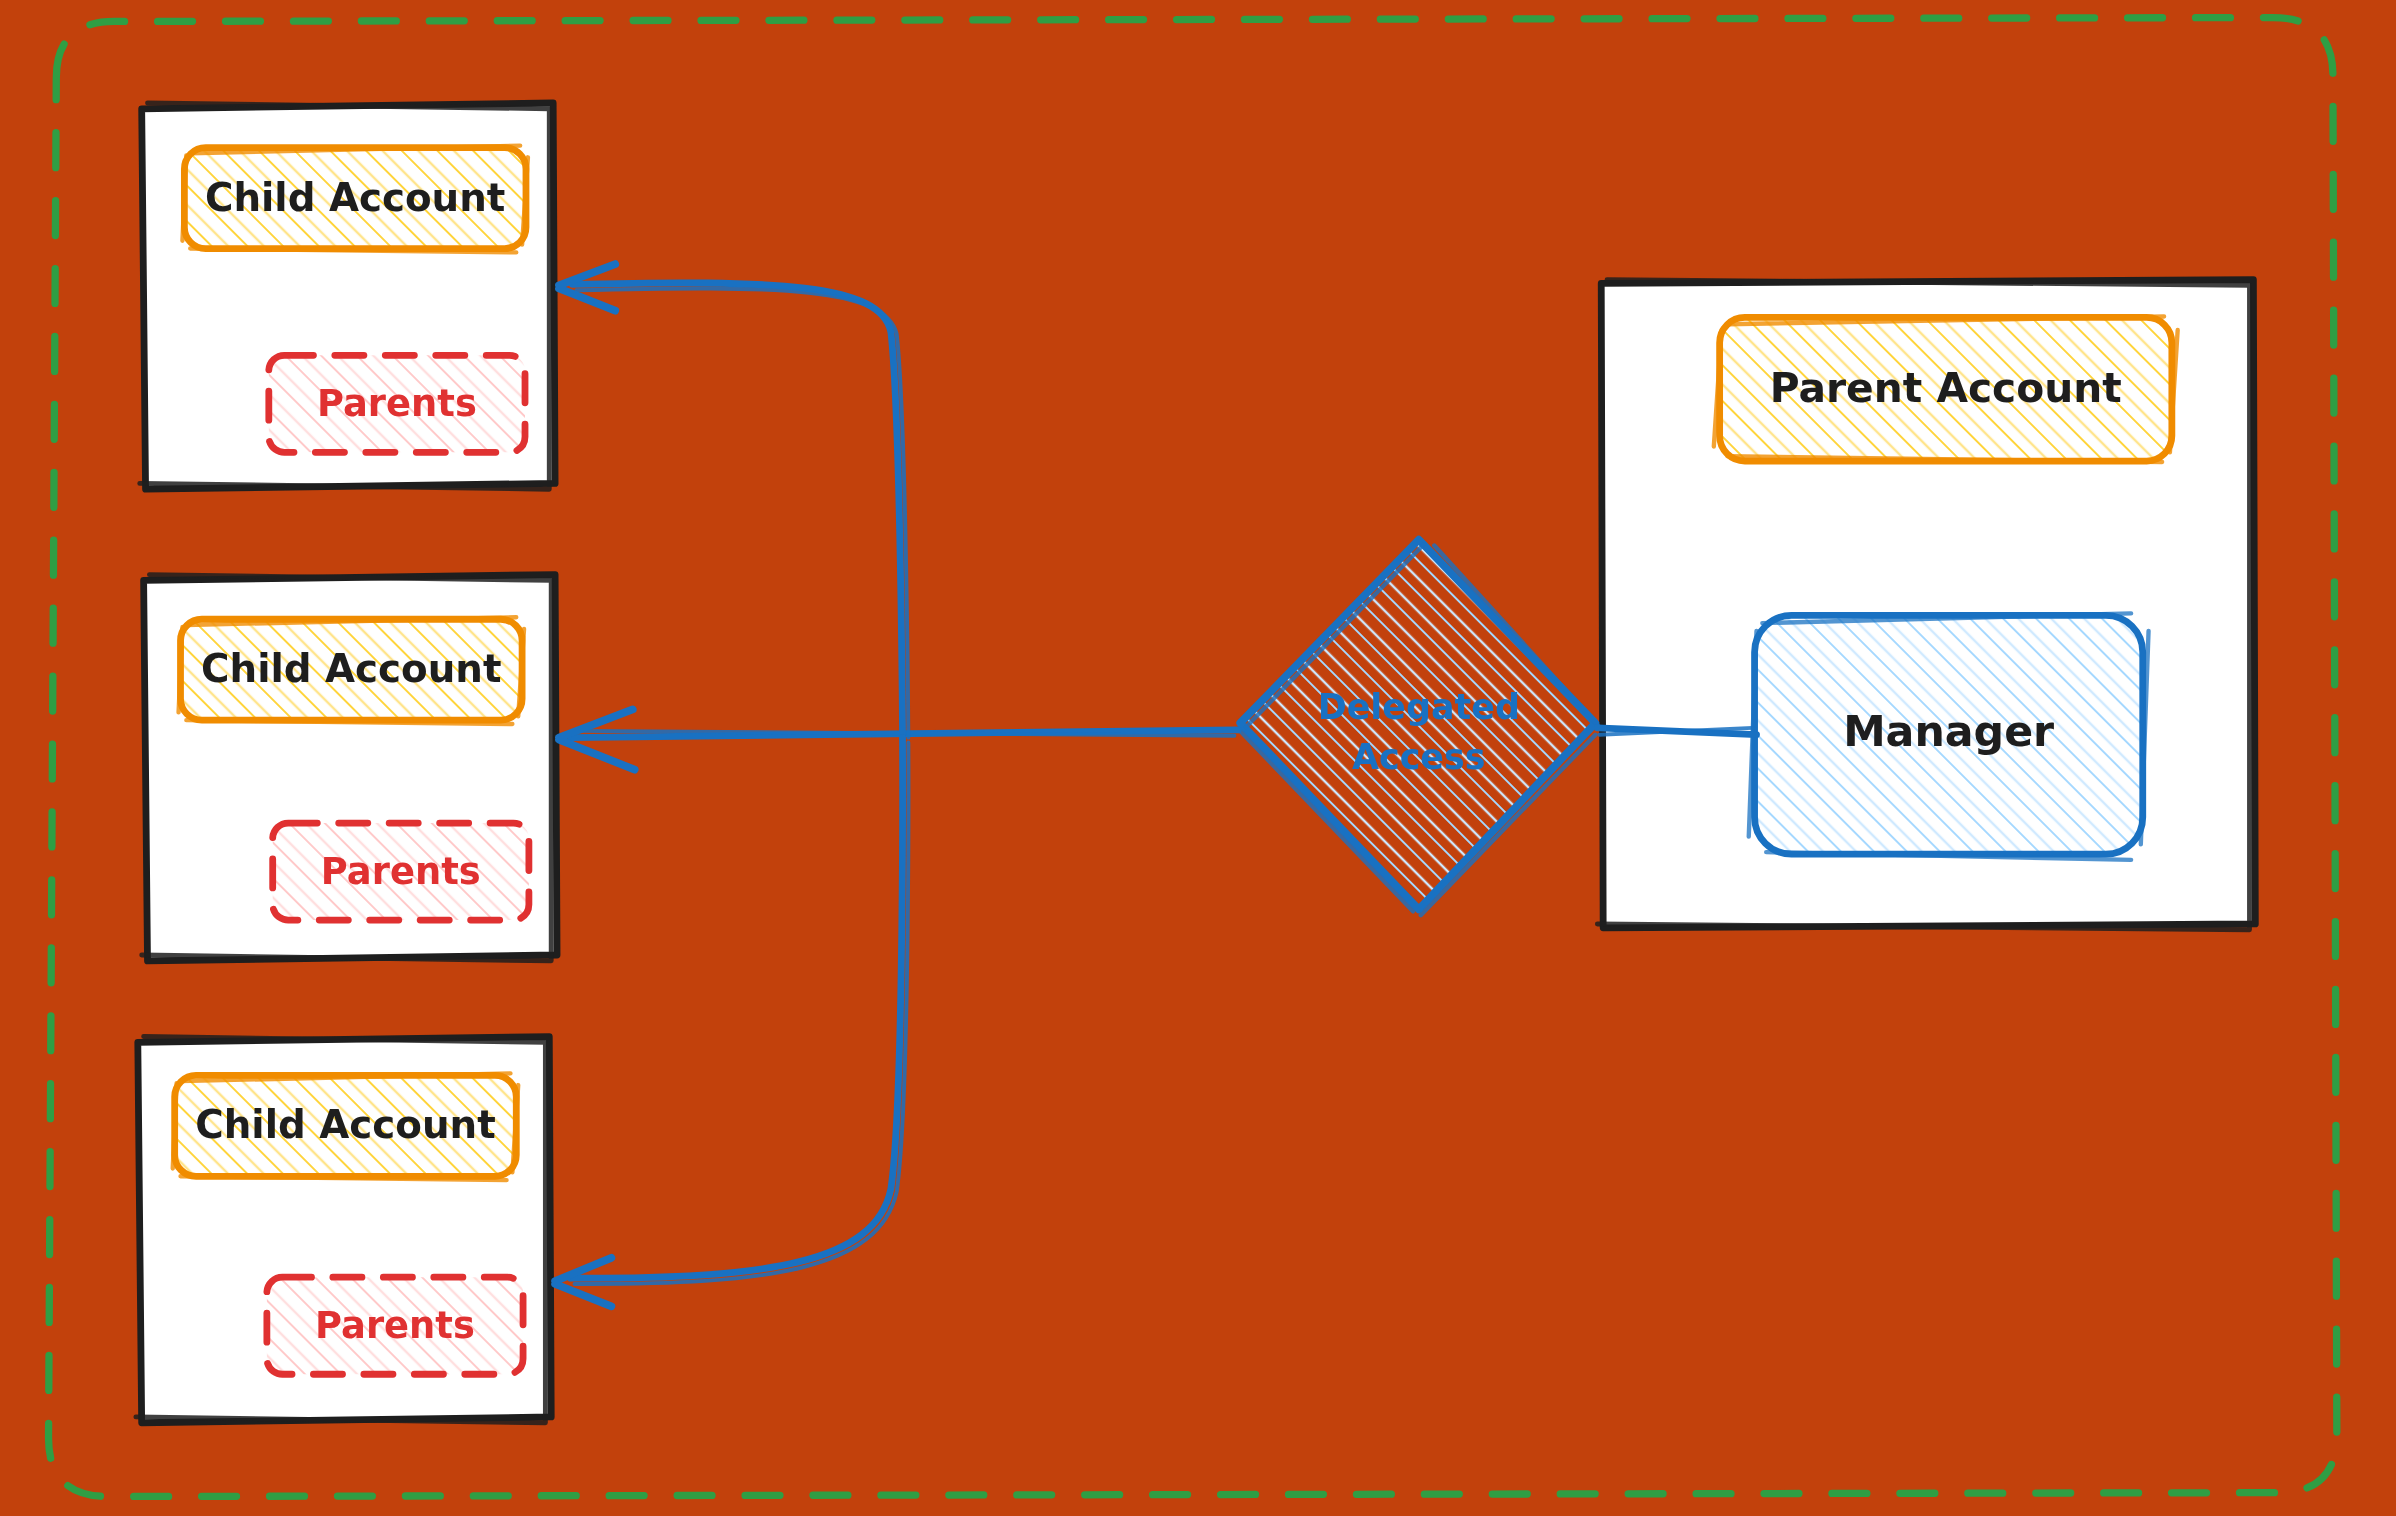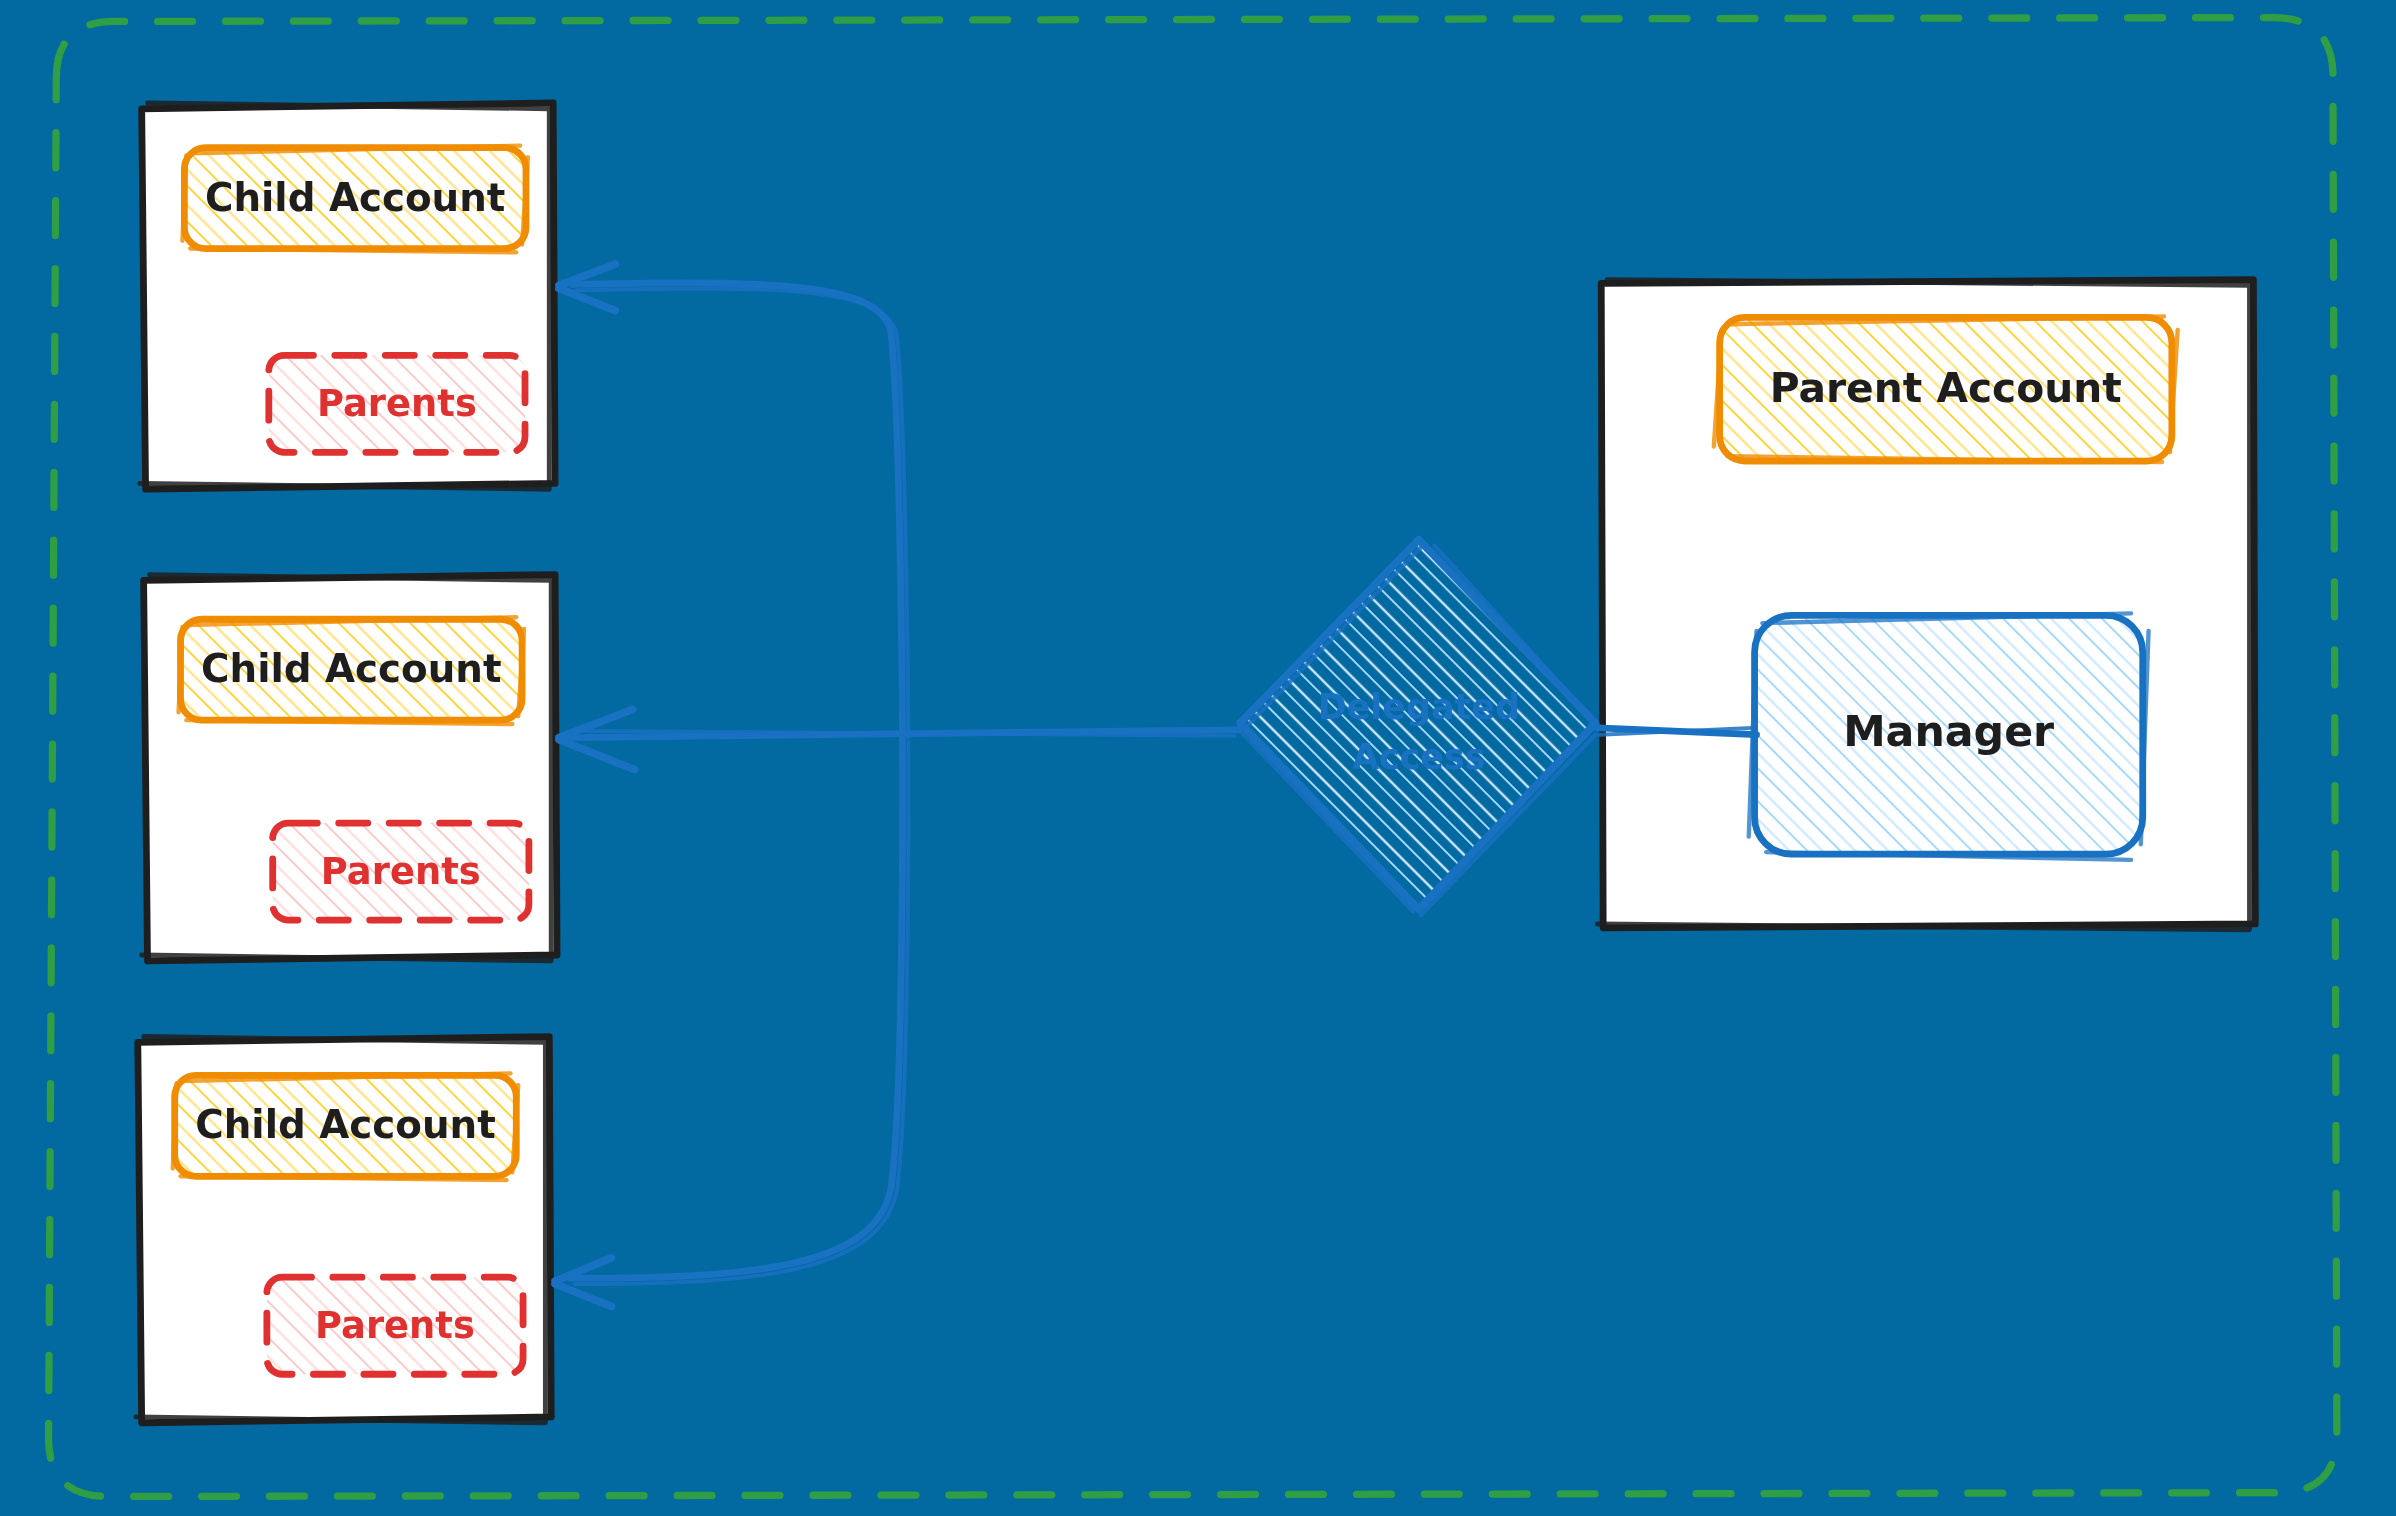--- a/index.html
+++ b/index.html
@@ -1,17 +1,17 @@
 <!DOCTYPE html>
 <html><head>
 <meta charset="utf-8">
 <style>
   html,body{margin:0;padding:0;background:#ffffff;}
   body{font-family:"DejaVu Sans", sans-serif;}
-  #stage{position:relative;width:2397px;height:1517px;background:#0369a1;overflow:hidden;}
+  #stage{position:relative;width:2397px;height:1517px;background:#c2410c;overflow:hidden;}
   svg#scene{position:absolute;inset:0;width:2397px;height:1517px;display:block;}
   .lbl{font-family:"DejaVu Sans", sans-serif;font-weight:700;text-anchor:middle;dominant-baseline:middle;}
   .lbl-dark{fill:#1e1e1e;}
   .lbl-red{fill:#e03131;}
   .lbl-blue{fill:#1971c2;}
 </style>
 </head>
 <body>
 
 <div id="stage">

